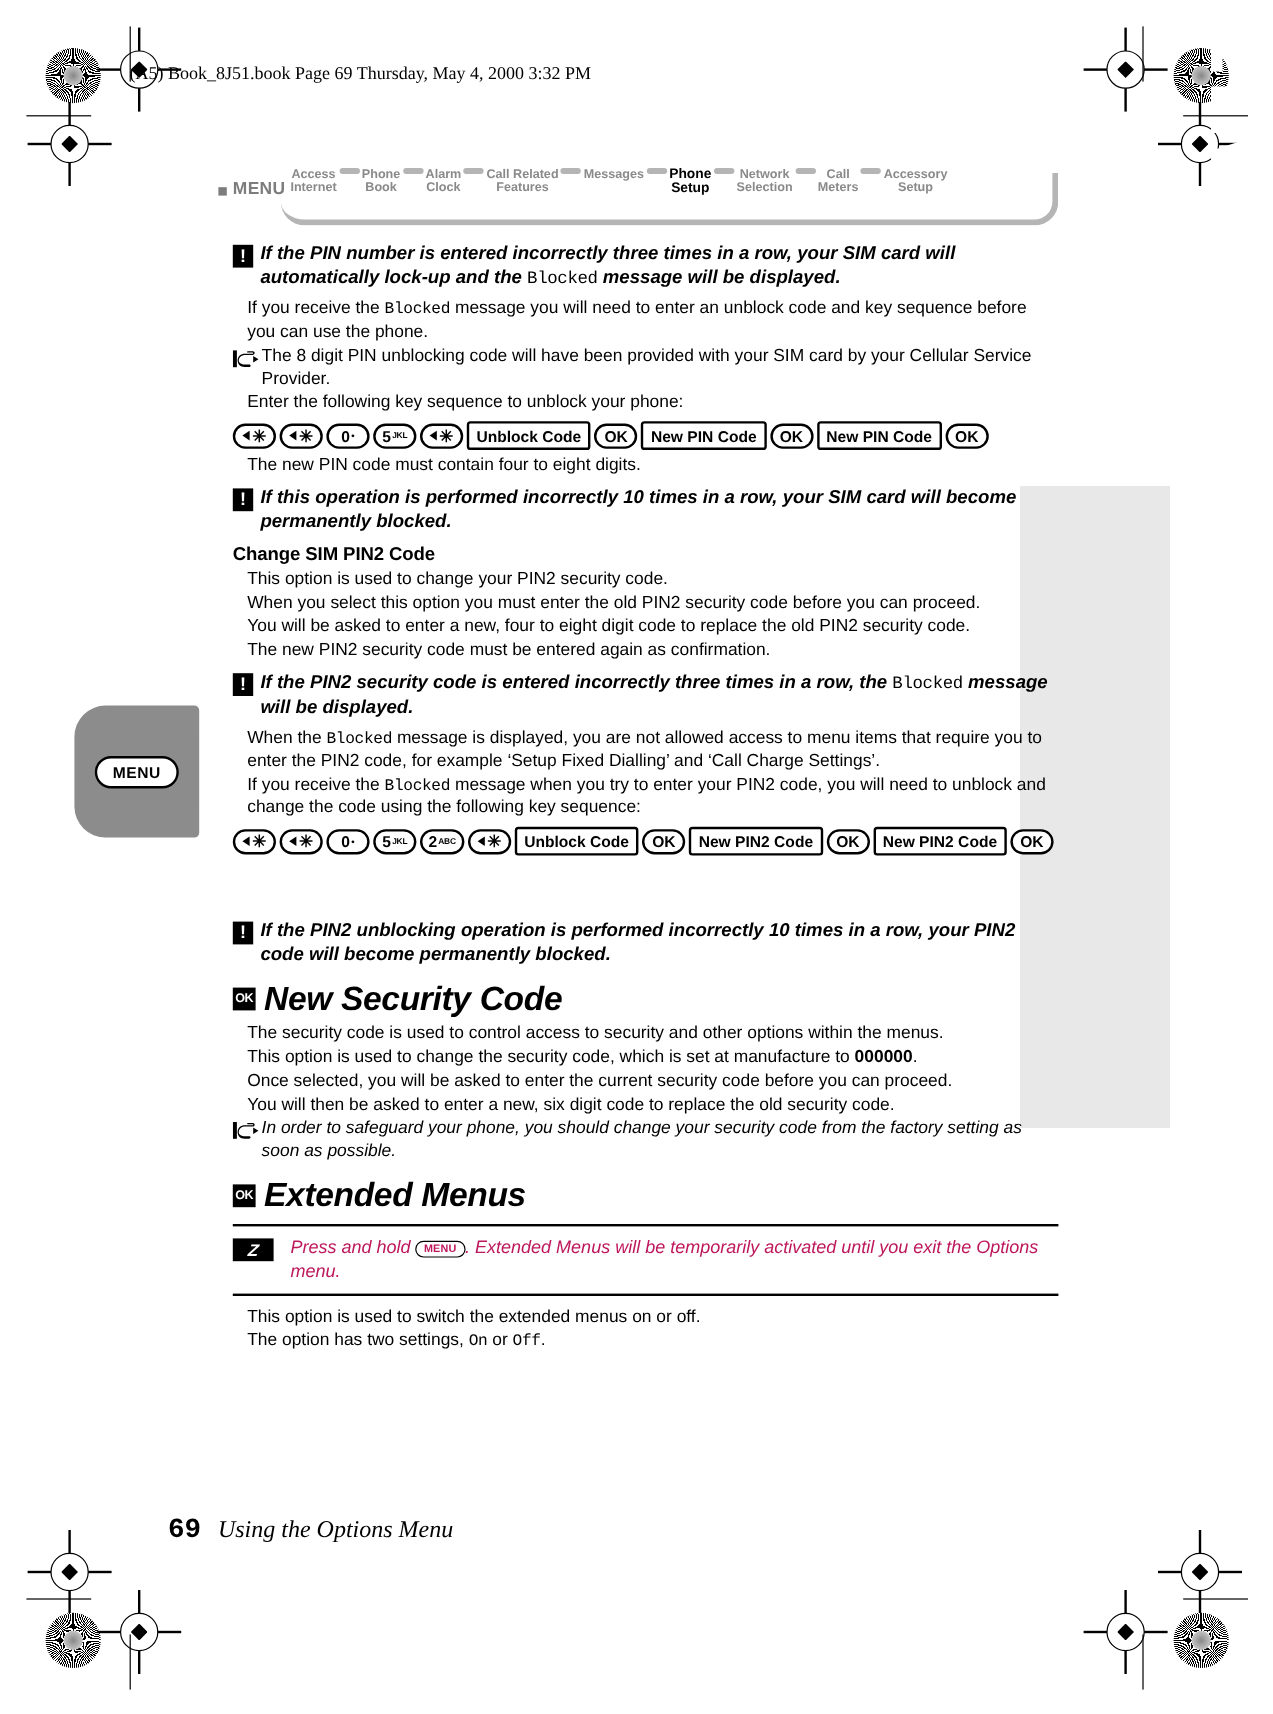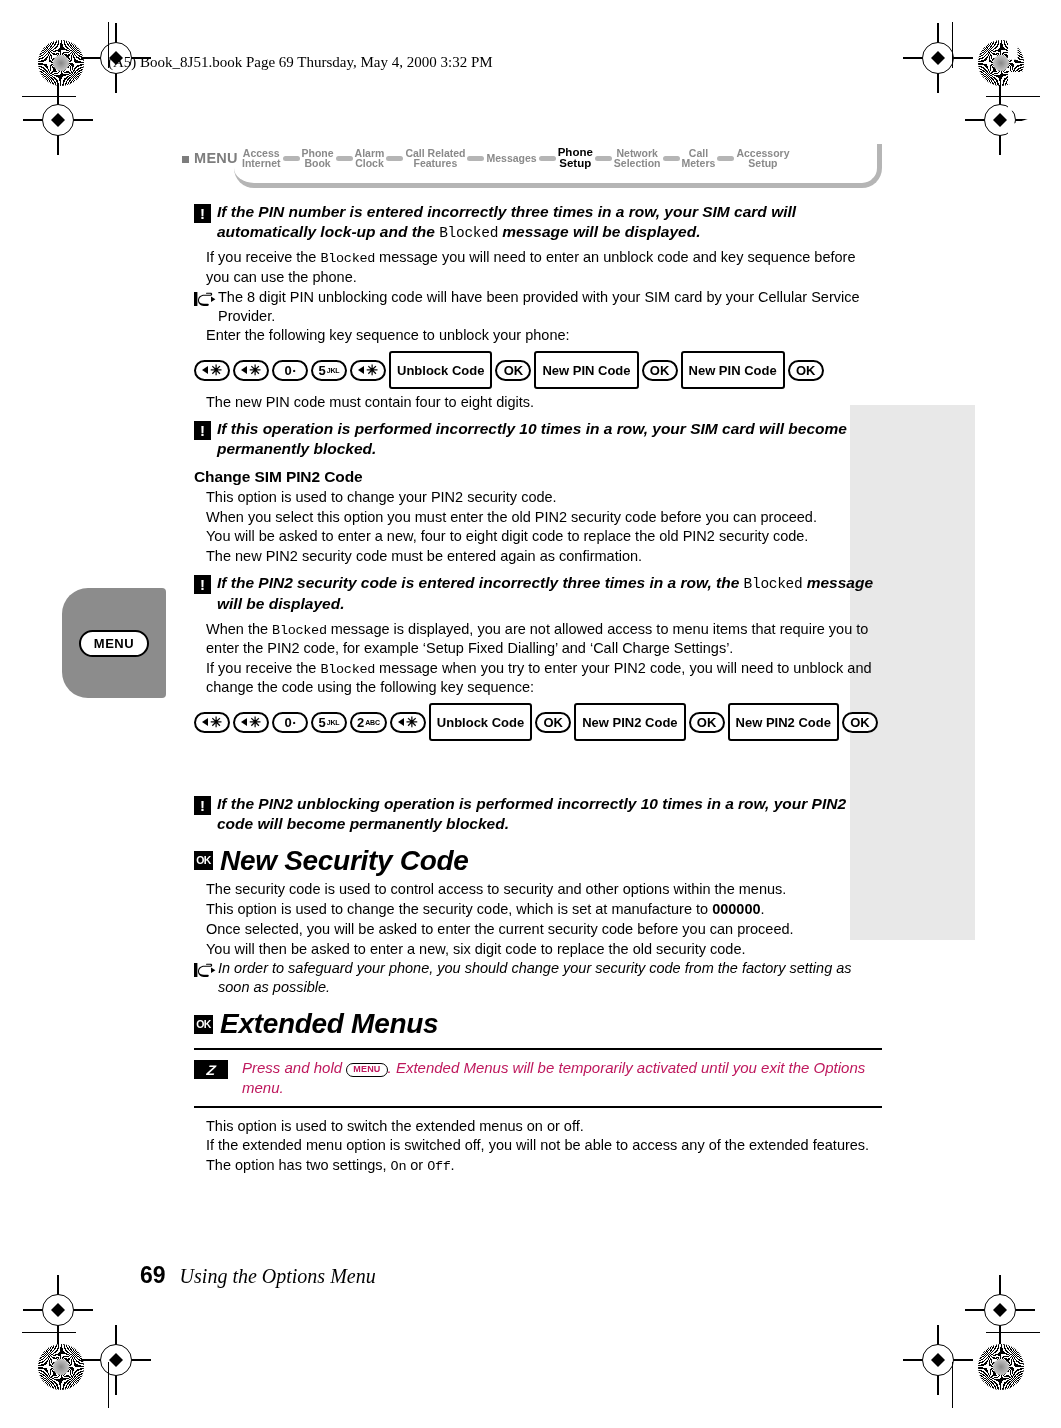--- a/index.html
+++ b/index.html
@@ -93,21 +93,21 @@
     position:absolute; left:-12px; top:16px; width:7px; height:7px; background:#7d7d7d;
   }
   .menu-track{
     position:absolute; left:40px; right:0; top:4px; height:44px;
     border:5px solid #b5b5b5; border-top:none;
     border-bottom-left-radius:20px; border-bottom-right-radius:20px;
     border-left:none;
   }
   .menu-items{
     position:absolute; left:46px; right:0; top:0; height:36px;
-    display:flex; align-items:center; gap:0;
+    display:flex; gap:0;
   }
   .menu-item{
     text-align:center; line-height:1.0; color:#8a8a8a;
     font-size:10.5px; font-weight:bold; padding:0 2px; white-space:pre-line;
   }
   .menu-item.active{ color:#000; font-size:11.5px; }
   .menu-dash{
     width:17px; height:5px; background:#b5b5b5; border-radius:3px; flex:none;
   }
 
@@ -176,39 +176,39 @@
   .keyrow{ display:flex; align-items:center; gap:3px; margin:6px 0 4px 0; flex-wrap:nowrap; }
   .key-round{
     flex:none; border:2.2px solid #000; border-radius:50%/50%;
     height:21px; min-width:36px; padding:0 5px; background:#fff;
     display:flex; align-items:center; justify-content:center; gap:1px;
     font-size:13px; font-weight:bold;
   }
   .key-oval{ border-radius:11px; }
   .key-rect{
     flex:none; border:2.2px solid #000; border-radius:3px;
-    height:38px; padding:0 6px; background:#fff;
+    height:24px; padding:0 6px; background:#fff;
     display:flex; align-items:center; justify-content:center;
     font-size:13px; font-weight:bold; white-space:nowrap;
   }
   .sup{ font-size:7px; font-weight:bold; vertical-align:3px; letter-spacing:-.2px; }
   .tri{
     display:inline-block; width:0; height:0; flex:none;
     border-top:4px solid transparent; border-bottom:4px solid transparent;
     border-right:6px solid #000; margin-right:1px;
   }
   .star{ font-size:14px; font-weight:bold; line-height:1; }
   .zerodot{ font-size:8px; vertical-align:2px; }
 
   
   .footer{
     position:absolute; left:140px; top:1262px; width:760px;
     display:flex; align-items:baseline; gap:14px; z-index:2;
   }
-  .footer .pnum{ font-size:23px; font-weight:bold; font-family:Liberation Sans, sans-serif; }
+  .footer .pnum{ font-size:23px; font-weight:bold; font-family:Liberation Mono, monospace; }
   .footer .ftext{
     font-size:20px; font-style:italic; font-family:"Liberation Serif", serif;
   }
 </style>
 </head>
 <body>
 
 <div class="reg-star" style="left:38px; top:40px;"></div>
 <div class="reg-target" style="left:94px; top:36px;">
   <div class="vline"></div>
@@ -450,21 +450,20 @@
   </div>
 
   <div class="notebox">
     <div class="zbox">
         <span>Z</span>
       </div>
     <div class="ntext"><span>Press and hold </span><span class="menu-inline">MENU</span><span>. Extended Menus will be temporarily activated until you exit the Options menu.</span></div>
   </div>
 
   <p class="body">This option is used to switch the extended menus on or off.</p>
-  <p class="body">If the extended menu option is switched off, you will not be able to access any of the extended features.</p>
   <p class="body"><span>The option has two settings, </span><span class="mono">On</span><span> or </span><span class="mono">Off</span><span>.</span></p>
 
 </div>
 
 <div class="footer">
   <span class="pnum">69</span>
   <span class="ftext">Using the Options Menu</span>
 </div>
 
 </body></html>

